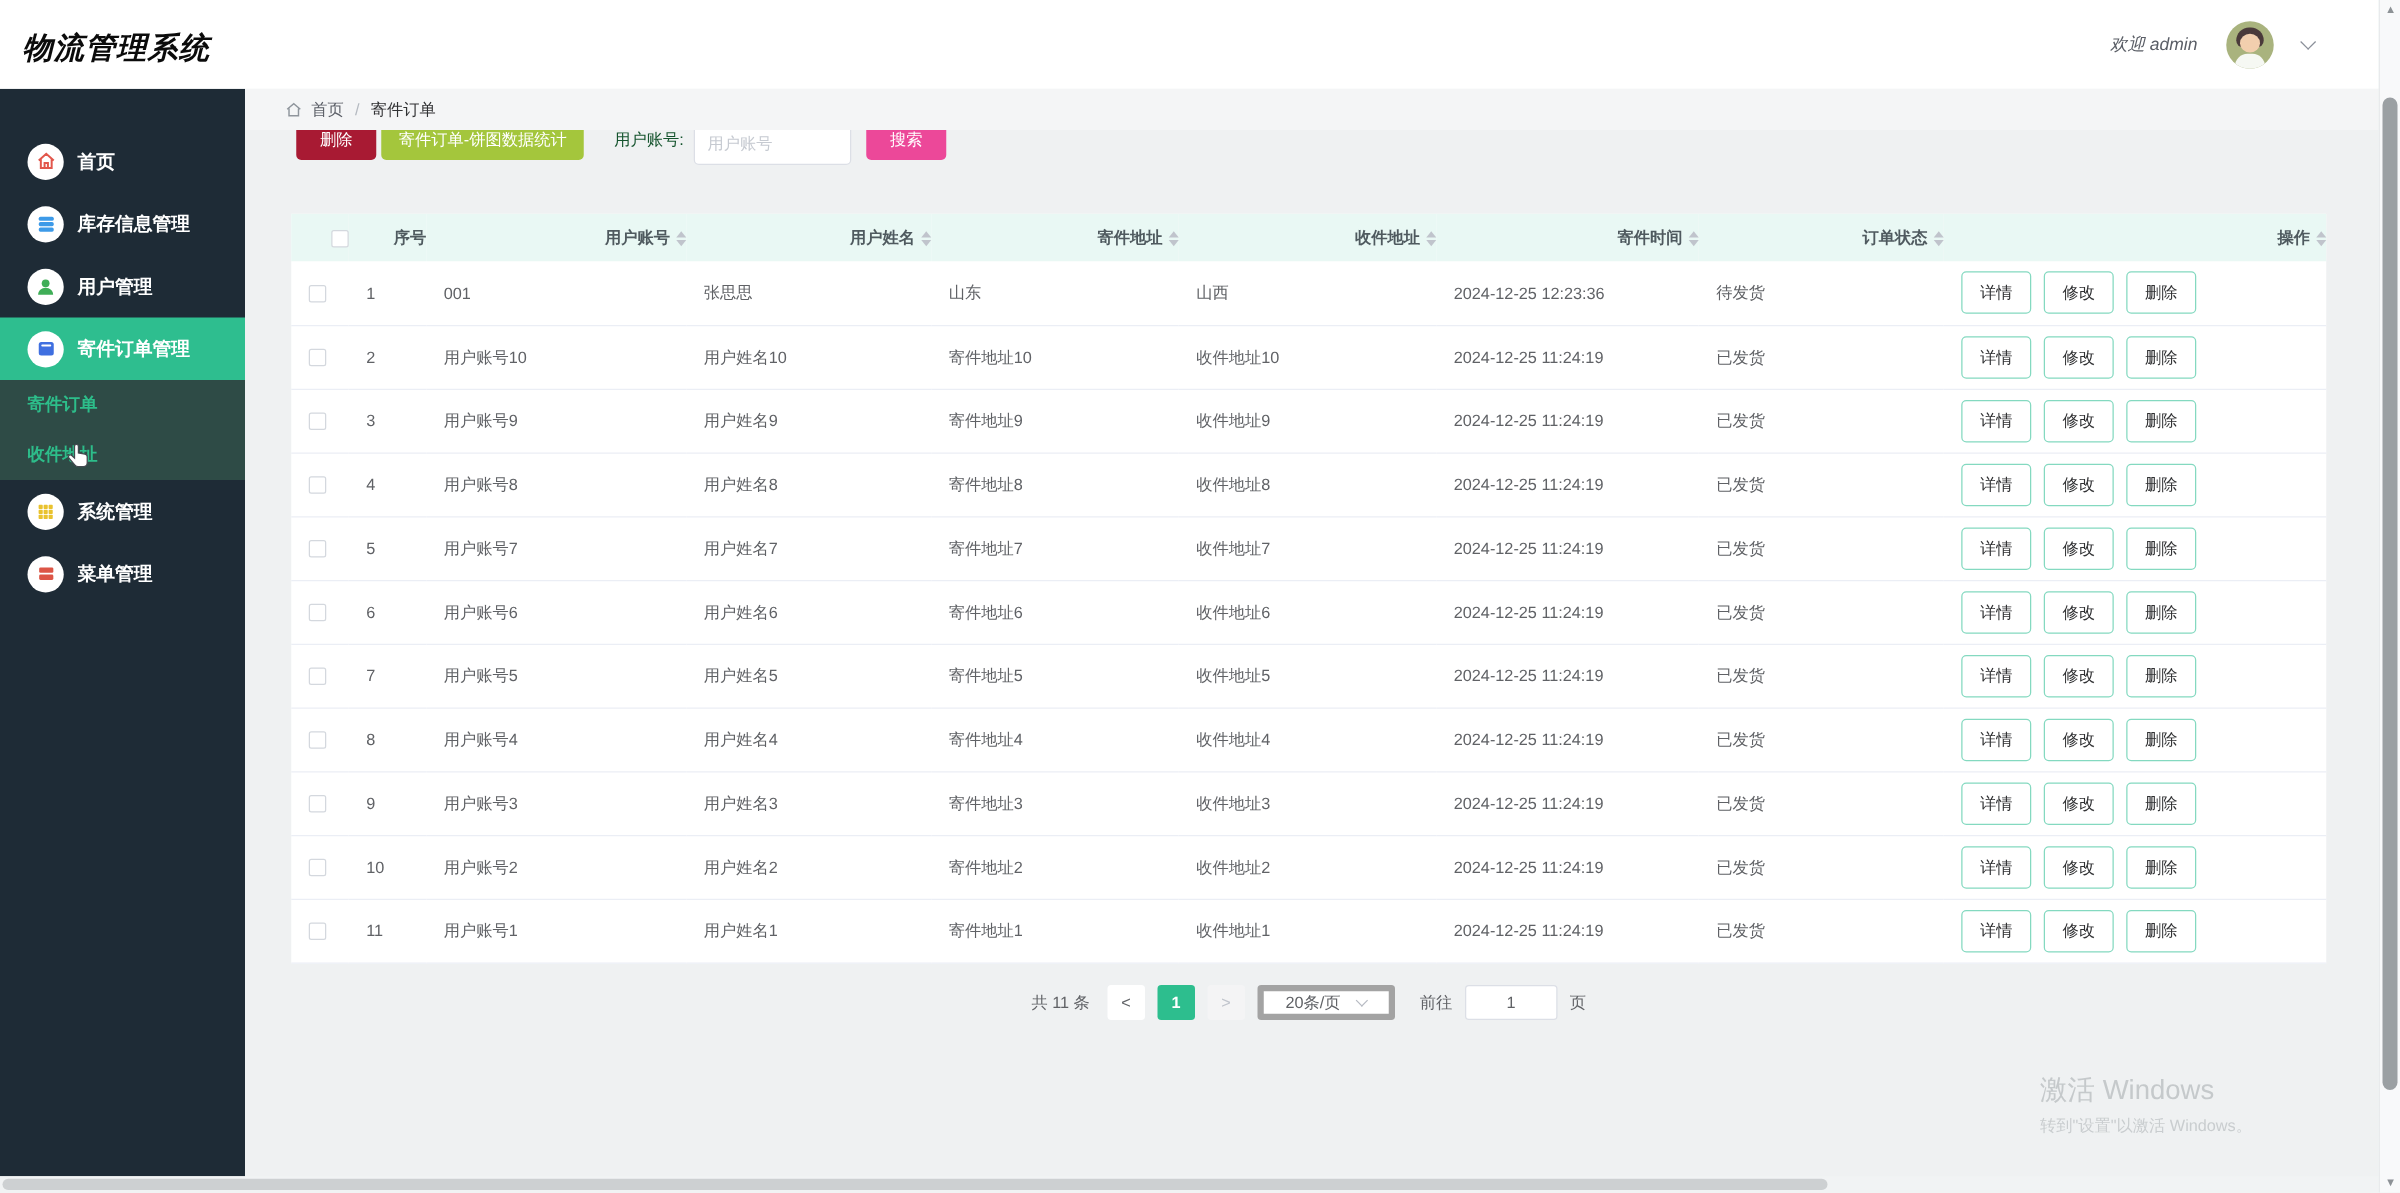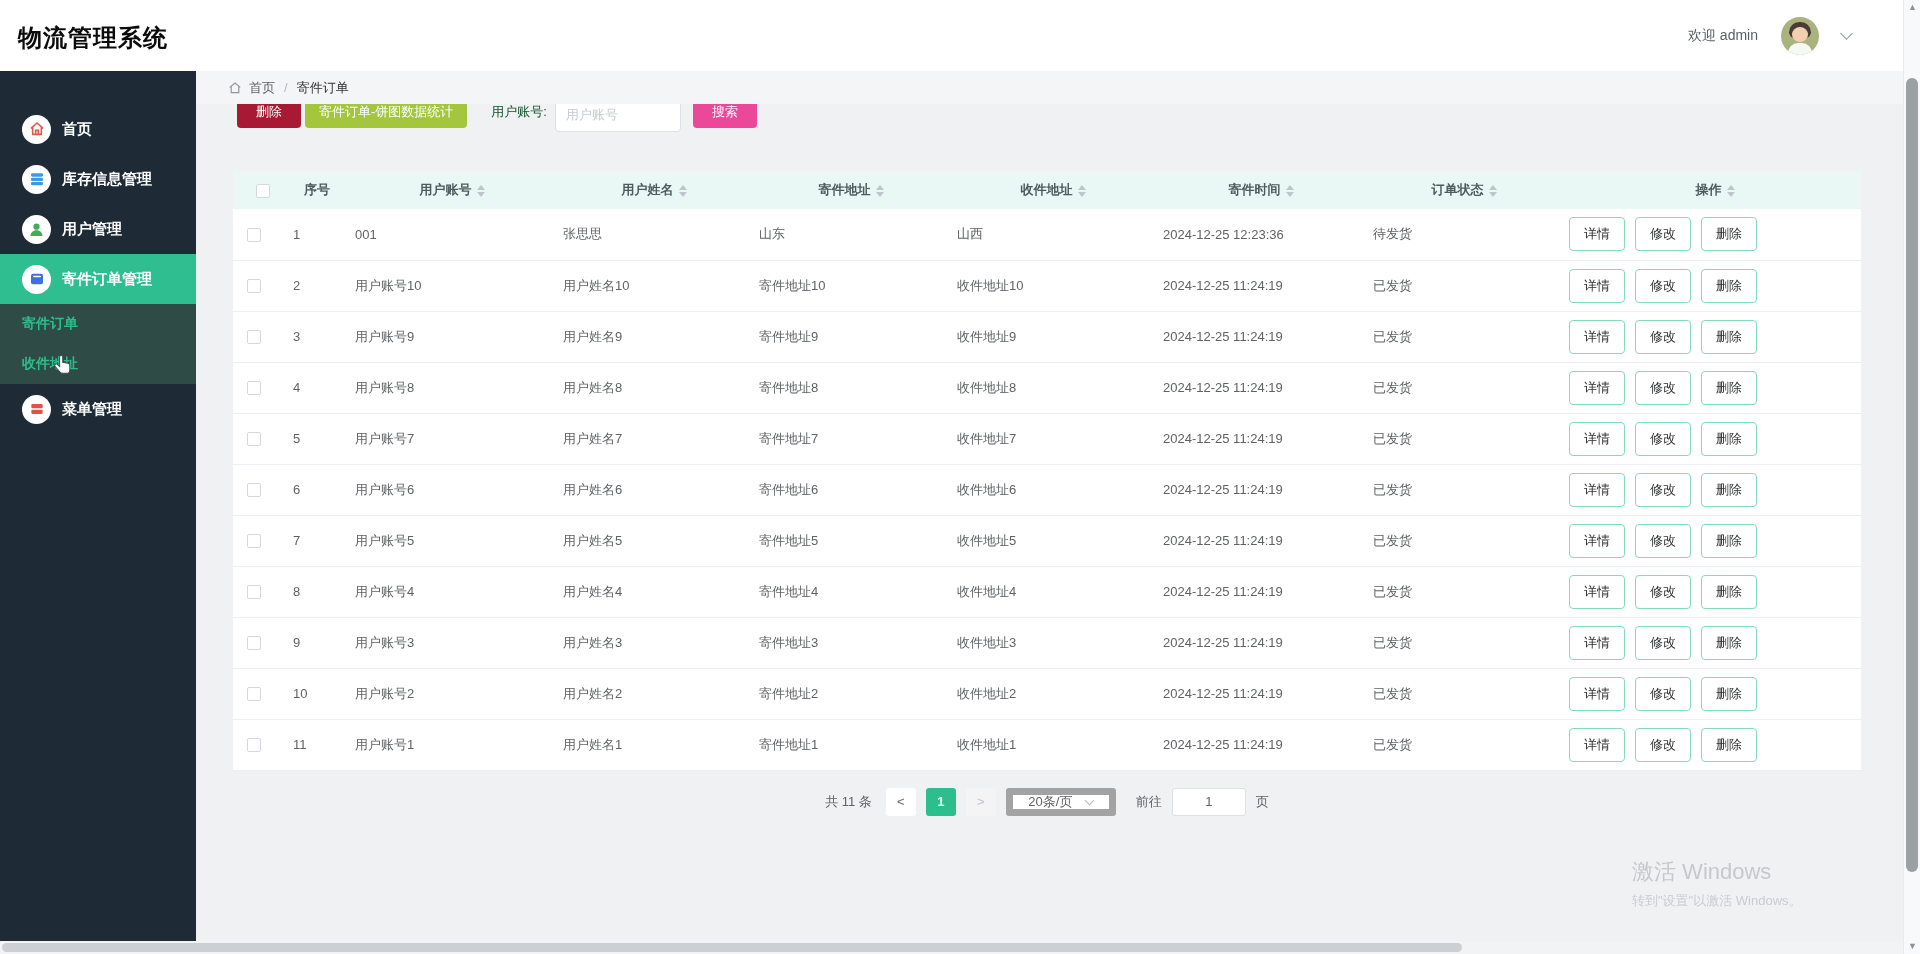--- a/index.html
+++ b/index.html
@@ -1,19 +1,19 @@
 <!DOCTYPE html>
 <html><head>
 <meta charset="utf-8">
 <style>
   * { margin:0; padding:0; box-sizing:border-box; }
   html,body { width:1920px; height:954px; overflow:hidden; font-family:"Liberation Sans","DejaVu Sans",sans-serif; background:#eef0f1; }
 
   
-  .top-header { position:absolute; left:0; top:0; width:1903px; height:71px; background:#ffffff; z-index:30; }
+  .top-header { position:absolute; left:0; top:0; width:1903px; height:71px; background:#ffffff; z-index:30;font-style:italic; }
   .app-title { position:absolute; left:18px; top:22px; font-size:24px; font-weight:bold; color:#0b0b0b; letter-spacing:1px; }
   .header-right { position:absolute; right:52px; top:0; height:71px; display:flex; align-items:center; gap:23px; }
   .welcome-text { font-size:14px; color:#5a5e66; }
   .avatar { width:38px; height:38px; border-radius:50%; background:#a9b37e; position:relative; overflow:hidden; }
   .avatar .hair { position:absolute; left:8px; top:5px; width:22px; height:16px; background:#4a3a3a; border-radius:11px 11px 6px 6px; }
   .avatar .face { position:absolute; left:11px; top:10px; width:16px; height:15px; background:#f2cfae; border-radius:50%; }
   .avatar .shirt { position:absolute; left:7px; top:26px; width:24px; height:14px; background:#f6f8f3; border-radius:10px 10px 0 0; }
   .caret-down { width:9px; height:9px; border-right:1.5px solid #8a8f99; border-bottom:1.5px solid #8a8f99; transform:rotate(45deg); margin-top:-4px; }
 
   
@@ -51,37 +51,37 @@
   .search-label { font-size:13px; color:#14532d; margin-left:24px; line-height:32px; white-space:nowrap; }
   .search-input { width:126px; height:36px; margin-left:8px; border:1px solid #dcdfe6; border-radius:4px; background:#ffffff; padding:0 10px; font-size:13px; color:#606266; font-family:inherit; }
   .search-input::placeholder { color:#c6cad1; }
   .btn-search { background:#ec4899; width:64px; margin-left:12px; }
 
   
   .table-card { margin:39px 0 0 37px; width:1628px; background:#ffffff; }
   table { width:100%; border-collapse:collapse; table-layout:fixed; }
   col.c-cb{width:46px;} col.c-idx{width:62px;} col.c-acc{width:208px;} col.c-name{width:196px;}
   col.c-send{width:198px;} col.c-recv{width:206px;} col.c-time{width:210px;} col.c-stat{width:196px;} col.c-ops{width:306px;}
-  thead th { background:#e9f8f4; height:38px; text-align:center; font-size:13px; color:#4f5a5f; font-weight:bold; padding-left:14px; white-space:nowrap; }
+  thead th { background:#e9f8f4; height:38px; text-align:right; font-size:13px; color:#4f5a5f; font-weight:bold; padding-left:14px; white-space:nowrap; }
   tbody td { height:51px; border-bottom:1px solid #ebeef5; font-size:13px; color:#606266; padding-left:14px; white-space:nowrap; }
   .cb { display:inline-block; width:14px; height:14px; border:1px solid #d4d8de; border-radius:2px; background:#fff; vertical-align:middle; cursor:pointer; }
   .sort-caret { display:inline-flex; flex-direction:column; margin-left:5px; vertical-align:middle; }
   .sort-caret i { display:block; width:0; height:0; border-left:4px solid transparent; border-right:4px solid transparent; }
   .sort-caret .up { border-bottom:5px solid #c0c4cc; margin-bottom:2px; }
   .sort-caret .dn { border-top:5px solid #c0c4cc; }
   .row-btn { display:inline-block; background:#ffffff; border:1px solid #84d9c0; border-radius:4px; color:#303133; font-size:13px; padding:7px 14px; margin-right:10px; cursor:pointer; font-family:inherit; }
 
   
   .pagination { margin-top:17px; width:1628px; margin-left:37px; display:flex; align-items:center; justify-content:center; font-size:13px; color:#606266; gap:10px; }
   .pg-total { margin-right:4px; }
   .pg-btn { width:30px; height:28px; border-radius:3px; display:flex; align-items:center; justify-content:center; font-size:13px; cursor:pointer; }
   .pg-prev { background:#ffffff; color:#606266; }
   .pg-page { background:#2dbe8e; color:#ffffff; font-weight:bold; }
   .pg-next { background:#f4f4f5; color:#c0c4cc; }
-  .pg-size { width:110px; height:28px; background:#ffffff; border:7px solid #a3a3a3; border-radius:3px; display:flex; align-items:center; justify-content:center; gap:14px; cursor:pointer; }
+  .pg-size { width:110px; height:28px; background:#ffffff; border:5px solid #a3a3a3; border-radius:3px; display:flex; align-items:center; justify-content:center; gap:14px; cursor:pointer; }
   .pg-size .caret-down { margin-top:-2px; width:7px; height:7px; border-color:#b6bac2; }
   .pg-goto { margin-left:10px; }
   .pg-input { width:74px; height:28px; border:1px solid #dcdfe6; border-radius:3px; background:#fff; text-align:center; font-size:13px; color:#606266; font-family:inherit; }
 
   
   .watermark { position:absolute; left:1632px; top:857px; z-index:32; color:#c5c9cb; }
   .watermark .wm1 { font-size:22px; }
   .watermark .wm2 { font-size:13px; margin-top:5px; color:#c9cdcf; }
 </style>
 </head>
@@ -137,20 +137,36 @@
     </span>
     <span class="side-label">寄件订单管理</span>
   </div>
   <div class="submenu">
     <div class="submenu-item">
       <span>寄件订单</span>
     </div>
     <div class="submenu-item">
       <span>收件地址</span>
     </div>
+  </div>
+  <div class="side-item">
+    <span class="icon-circle">
+      <svg width="15" height="15" viewBox="0 0 24 24" fill="#e9c22e">
+          <rect x="3" y="3" width="5.3" height="5.3" rx="1"></rect>
+          <rect x="9.4" y="3" width="5.3" height="5.3" rx="1"></rect>
+          <rect x="15.8" y="3" width="5.3" height="5.3" rx="1"></rect>
+          <rect x="3" y="9.4" width="5.3" height="5.3" rx="1"></rect>
+          <rect x="9.4" y="9.4" width="5.3" height="5.3" rx="1"></rect>
+          <rect x="15.8" y="9.4" width="5.3" height="5.3" rx="1"></rect>
+          <rect x="3" y="15.8" width="5.3" height="5.3" rx="1"></rect>
+          <rect x="9.4" y="15.8" width="5.3" height="5.3" rx="1"></rect>
+          <rect x="15.8" y="15.8" width="5.3" height="5.3" rx="1"></rect>
+        </svg>
+    </span>
+    <span class="side-label">系统管理</span>
   </div>
   <div class="side-item">
     <span class="icon-circle">
       <svg width="16" height="16" viewBox="0 0 24 24" fill="#dc5546">
           <rect x="3.5" y="4.5" width="17" height="6.4" rx="1.6"></rect>
           <rect x="3.5" y="13" width="17" height="6.4" rx="1.6"></rect>
         </svg>
     </span>
     <span class="side-label">菜单管理</span>
   </div>

